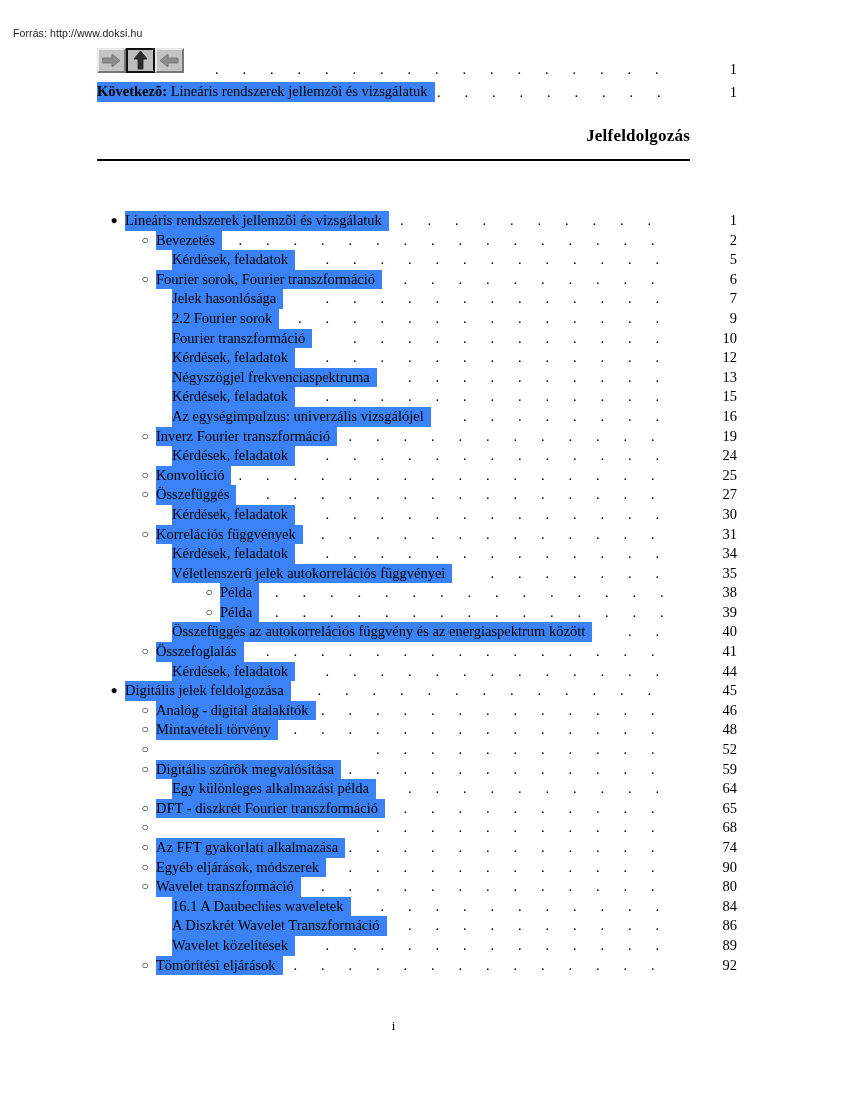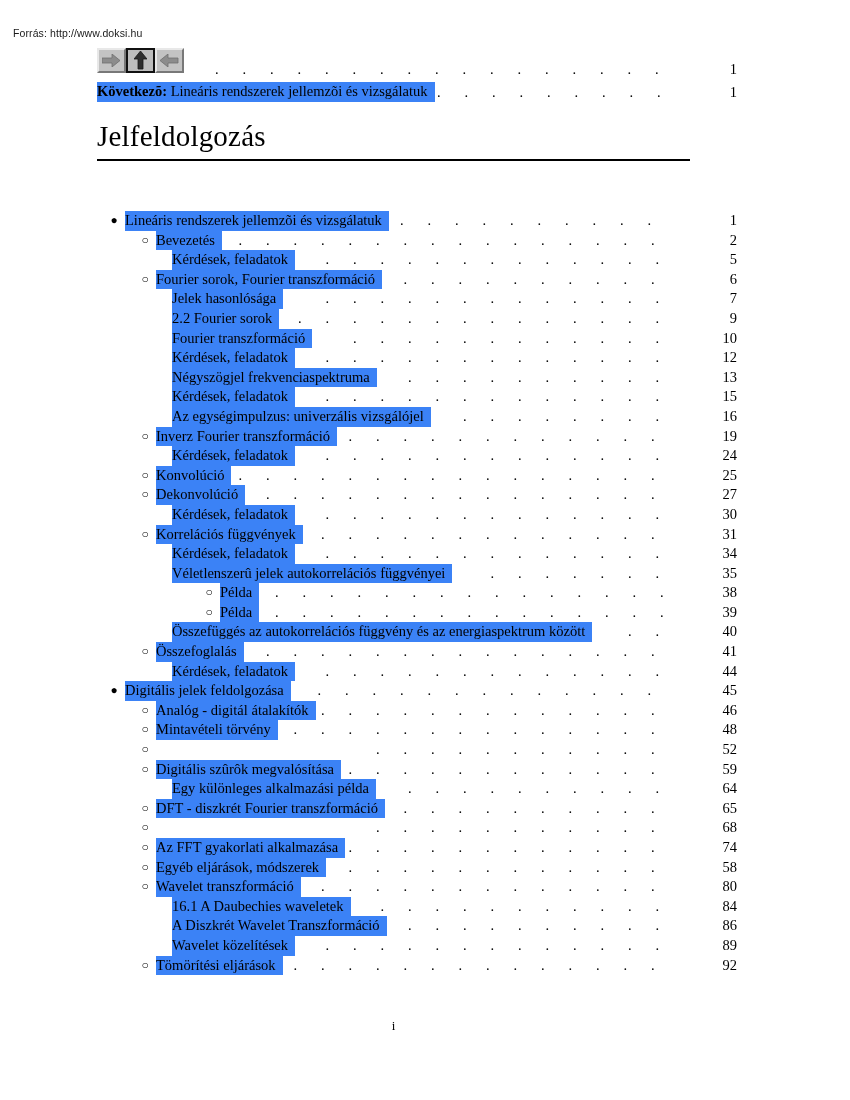--- a/index.html
+++ b/index.html
@@ -124,23 +124,23 @@
     height: 20px;
     line-height: 20px;
   }
 
   
   .doc-title {
     position: absolute;
     left: 0;
     top: 120px;
     width: 593px;
-    text-align: left;
-    font-size: 29px;
-    font-weight: normal;
+    text-align: right;
+    font-size: 17px;
+    font-weight: bold;
     line-height: 32px;
     letter-spacing: 0.2px;
   }
   .title-rule {
     position: absolute;
     left: 0px;
     top: 159px;
     width: 593px;
     height: 0;
     border-top: 2px solid #000000;
@@ -317,21 +317,21 @@
         <span class="pagenum">24</span>
       </div>
       <div class="toc-row lvl2">
         <span class="bullet">○</span>
         <span class="toc-label">Konvolúció</span>
         <span class="leader" style="left: 141.5px; right: 40px;"><span>.</span><span>.</span><span>.</span><span>.</span><span>.</span><span>.</span><span>.</span><span>.</span><span>.</span><span>.</span><span>.</span><span>.</span><span>.</span><span>.</span><span>.</span><span>.</span></span>
         <span class="pagenum">25</span>
       </div>
       <div class="toc-row lvl2">
         <span class="bullet">○</span>
-        <span class="toc-label">Dekonvolúció</span>
+        <span class="toc-label">Összefüggés</span>
         <span class="leader" style="left: 169px; right: 40px;"><span>.</span><span>.</span><span>.</span><span>.</span><span>.</span><span>.</span><span>.</span><span>.</span><span>.</span><span>.</span><span>.</span><span>.</span><span>.</span><span>.</span><span>.</span></span>
         <span class="pagenum">27</span>
       </div>
       <div class="toc-row lvl3">
         <span class="bullet">●</span>
         <span class="toc-label">Kérdések, feladatok</span>
         <span class="leader" style="left: 228.5px; right: 40px;"><span>.</span><span>.</span><span>.</span><span>.</span><span>.</span><span>.</span><span>.</span><span>.</span><span>.</span><span>.</span><span>.</span><span>.</span><span>.</span></span>
         <span class="pagenum">30</span>
       </div>
       <div class="toc-row lvl2">
@@ -431,21 +431,21 @@
       <div class="toc-row lvl2">
         <span class="bullet">○</span>
         <span class="toc-label">Az FFT gyakorlati alkalmazása</span>
         <span class="leader" style="left: 251.5px; right: 40px;"><span>.</span><span>.</span><span>.</span><span>.</span><span>.</span><span>.</span><span>.</span><span>.</span><span>.</span><span>.</span><span>.</span><span>.</span></span>
         <span class="pagenum">74</span>
       </div>
       <div class="toc-row lvl2">
         <span class="bullet">○</span>
         <span class="toc-label">Egyéb eljárások, módszerek</span>
         <span class="leader" style="left: 251.5px; right: 40px;"><span>.</span><span>.</span><span>.</span><span>.</span><span>.</span><span>.</span><span>.</span><span>.</span><span>.</span><span>.</span><span>.</span><span>.</span></span>
-        <span class="pagenum">58</span>
+        <span class="pagenum">90</span>
       </div>
       <div class="toc-row lvl2">
         <span class="bullet">○</span>
         <span class="toc-label">Wavelet transzformáció</span>
         <span class="leader" style="left: 224px; right: 40px;"><span>.</span><span>.</span><span>.</span><span>.</span><span>.</span><span>.</span><span>.</span><span>.</span><span>.</span><span>.</span><span>.</span><span>.</span><span>.</span></span>
         <span class="pagenum">80</span>
       </div>
       <div class="toc-row lvl3">
         <span class="bullet">●</span>
         <span class="toc-label">16.1 A Daubechies waveletek</span>

